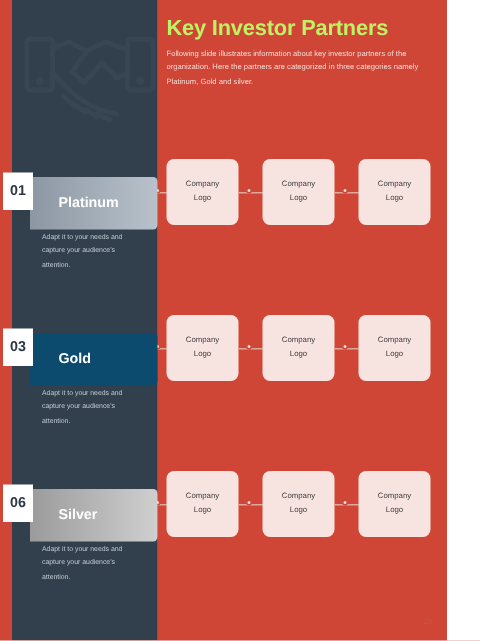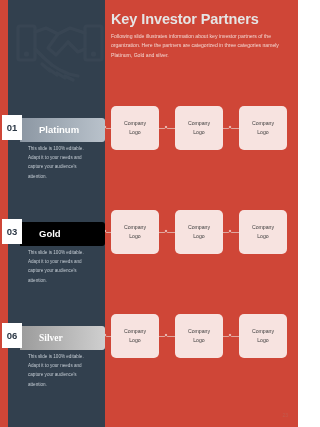--- a/index.html
+++ b/index.html
@@ -46,21 +46,21 @@
     position: absolute;
     left: 105px; top: 0;
     width: 193px; height: 427px;
     background: #cf4637;
   }
 
   .title {
     position: absolute;
     left: 6px; top: 12px;
     width: 184px;
-    color: #e5e5e5;
+    color: #bef264;
     font-size: 14.5px;
     font-weight: bold;
     letter-spacing: -0.1px;
     line-height: 1.05;
   }
   .desc {
     position: absolute;
     left: 6px; top: 32px;
     width: 182px;
     color: #f3d8d3;
@@ -83,21 +83,21 @@
     font-size: 9.5px;
     font-weight: bold;
     display: flex;
     align-items: center;
     justify-content: center;
     z-index: 3;
   }
   .row-bar {
     position: absolute;
     left: 20px; top: 2.5px;
-    width: 85px; height: 24px;
+    width: 85px; height: 35px;
     display: flex;
     align-items: center;
     border-radius: 0 3px 3px 0;
     z-index: 2;
   }
   .row-bar-label {
     margin-left: 19px;
     color: #ffffff;
     font-size: 9.5px;
     font-weight: bold;
@@ -231,21 +231,21 @@
     </div>
     <div class="connector"></div>
     <div class="logo-box">
       <span>Company</span>
       <span>Logo</span>
     </div>
   </div>
 
   <div class="row" style="top:219px;">
     <div class="row-num">03</div>
-    <div class="row-bar" style="background:#000000;">
+    <div class="row-bar" style="background:#0c4a6e;">
       <span class="row-bar-label">Gold</span>
     </div>
     <div class="row-body">This slide is 100% editable. Adapt it to your needs and capture your audience's attention.</div>
   </div>
 
   <div class="logo-row" style="top:209px;">
     <div class="lead-in"></div>
     <div class="logo-box">
       <span>Company</span>
       <span>Logo</span>
@@ -257,21 +257,21 @@
     </div>
     <div class="connector"></div>
     <div class="logo-box">
       <span>Company</span>
       <span>Logo</span>
     </div>
   </div>
 
   <div class="row" style="top:323px;">
     <div class="row-num">06</div>
-    <div class="row-bar" style="background:linear-gradient(to right,#9b9b9b,#cfcfcf);font-family:Liberation Serif, serif;">
+    <div class="row-bar" style="background:linear-gradient(to right,#9b9b9b,#cfcfcf);">
       <span class="row-bar-label">Silver</span>
     </div>
     <div class="row-body">This slide is 100% editable. Adapt it to your needs and capture your audience's attention.</div>
   </div>
 
   <div class="logo-row" style="top:313px;">
     <div class="lead-in"></div>
     <div class="logo-box">
       <span>Company</span>
       <span>Logo</span>

